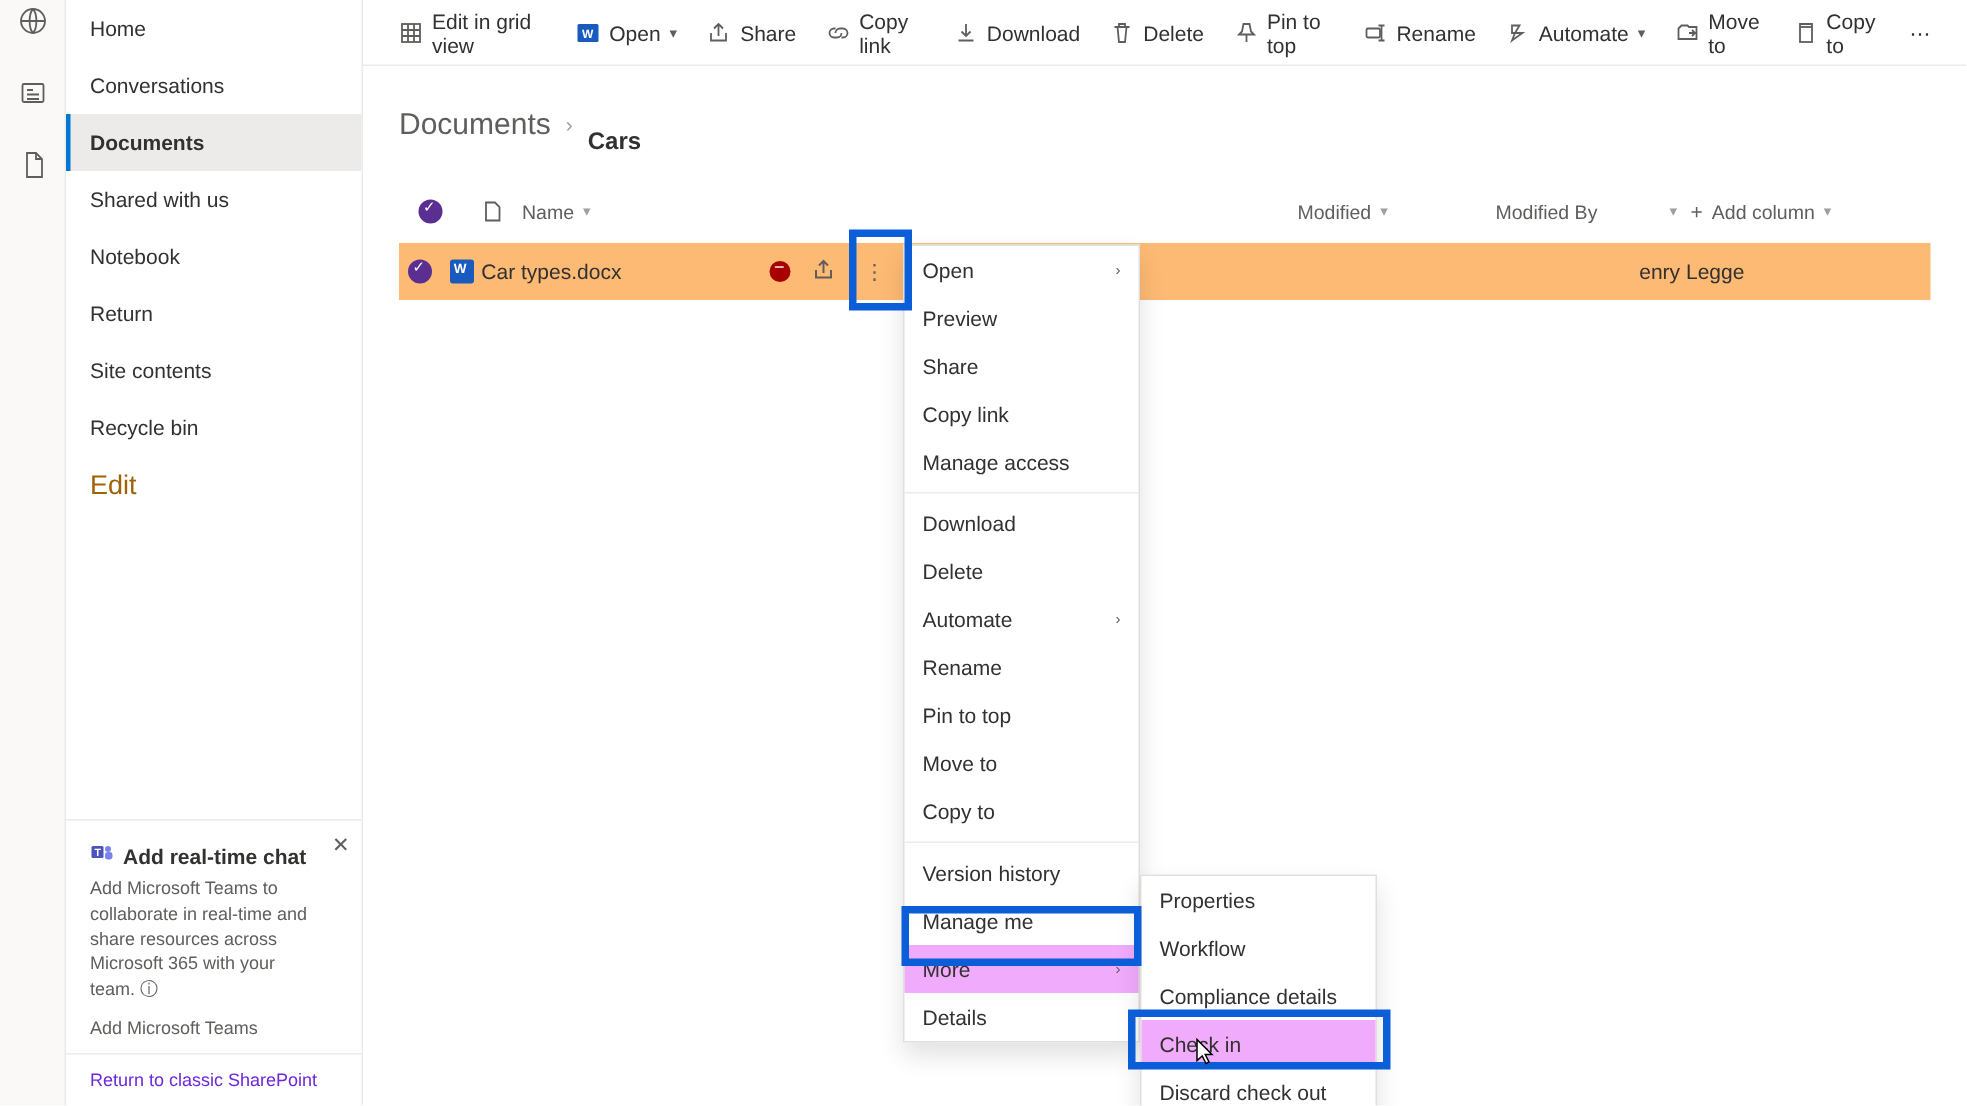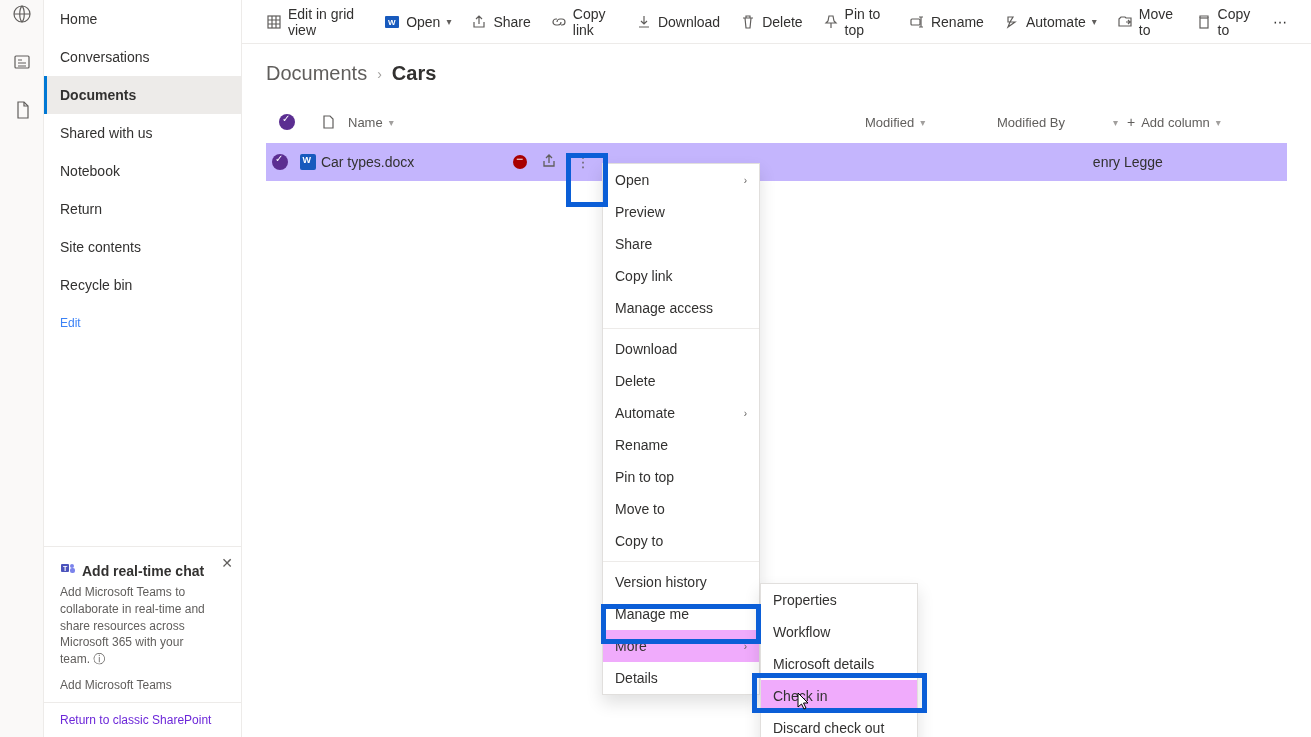--- a/index.html
+++ b/index.html
@@ -8,54 +8,54 @@
 
 
 .rail { width:44px; background:#faf9f8; border-right:1px solid #edebe9; display:flex; flex-direction:column; align-items:center; padding-top:4px; gap:28px; }
 .rail .rail-item { width:20px; height:20px; color:#605e5c; cursor:pointer; }
 
 
 .sidenav { width:198px; background:#fff; border-right:1px solid #edebe9; display:flex; flex-direction:column; position:relative; }
 .nav-list { flex:1; }
 .nav-item { padding:0 16px; height:38px; display:flex; align-items:center; color:#323130; cursor:pointer; }
 .nav-item.active { background:#edebe9; font-weight:600; border-left:3px solid #0078d4; padding-left:13px; }
-.nav-item.edit { color:#3b82f6; font-size:12px; }
+.nav-item.edit { color:#a16207; font-size:18px; }
 .promo { border-top:1px solid #edebe9; padding:14px 16px 10px; position:relative; }
 .promo-close { position:absolute; top:8px; right:8px; font-size:14px; color:#605e5c; cursor:pointer; }
 .promo-title { font-weight:600; display:flex; align-items:center; gap:6px; font-size:14px; }
 .promo-body { font-size:12px; color:#605e5c; line-height:1.4; margin-top:4px; }
 .promo-link { font-size:12px; color:#605e5c; margin-top:10px; display:inline-block; cursor:pointer; }
 .classic { font-size:12px; color:#6d28d9; padding:10px 16px; border-top:1px solid #edebe9; cursor:pointer; }
 
 
 .main { flex:1; display:flex; flex-direction:column; }
 .cmdbar { height:44px; border-bottom:1px solid #edebe9; display:flex; align-items:center; padding:0 24px; gap:20px; }
 .cmd { display:flex; align-items:center; gap:6px; color:#323130; font-size:14px; cursor:pointer; }
 .cmd .ic { width:16px; height:16px; color:#605e5c; display:inline-flex; align-items:center; justify-content:center;}
 .cmd .ic.word { color:#185abd; }
 .cmd .chev { font-size:10px; color:#605e5c; }
 
 .breadcrumb { padding:18px 24px 16px; display:flex; align-items:center; gap:10px; }
 .breadcrumb .crumb { font-size:20px; color:#605e5c; cursor:pointer; }
 .breadcrumb .sep { color:#a19f9d; }
-.breadcrumb .current { font-size:20px; font-weight:600; color:#323130; }
+.breadcrumb .current { font-size:16px; font-weight:600; color:#323130;margin-top:24px; }
 
 .grid { padding:0 24px; }
 .ghead { display:flex; align-items:center; height:42px; color:#605e5c; font-size:13px; }
 .cell { display:flex; align-items:center; gap:6px; }
 .c-sel   { width:42px; justify-content:center; }
 .c-ico   { width:40px; justify-content:center; }
 .c-name  { width:280px; }
 .c-mod   { width:132px; }
 .c-by    { width:130px;gap:48px; }
 .c-add   { width:160px; color:#605e5c; }
 .c-add .plus { font-size:14px; }
 .ghead .chev { font-size:10px; color:#a19f9d; }
 
-.grow { display:flex; align-items:center; height:38px; background:#c4b5fd; position:relative;justify-content:center; }
+.grow { display:flex; align-items:center; height:38px; background:#fdba74; position:relative;justify-content:center; }
 .grow .name { color:#323130; }
 .grow .row-actions { position:absolute; right:18px; display:flex; align-items:center; gap:14px; color:#605e5c; }
 .sel-circle { width:16px; height:16px; border-radius:50%; background:#5b2e91; display:inline-block; position:relative; }
 .sel-circle::after { content:"✓"; color:#fff; font-size:10px; position:absolute; left:3px; top:-1px; }
 .red-dot { width:14px; height:14px; border-radius:50%; background:#a80000; display:inline-block; position:relative; }
 .red-dot::after { content:"−"; color:#fff; font-size:12px; position:absolute; left:3px; top:-3px; }
 .docx-ic { width:16px; height:16px; background:#185abd; border-radius:2px; display:inline-block; position:relative; }
 .docx-ic.small::before { content:"W"; color:#fff; font-size:9px; position:absolute; left:3px; top:1px; font-weight:700;}
 .grow-name-area { display:flex; align-items:center; gap:8px; width:100%; }
 
@@ -384,21 +384,21 @@
 </div>
 
 <div class="ctx" style="left:760px; top:583px;">
   <div class="it">
       <span>Properties</span>
     </div>
   <div class="it">
       <span>Workflow</span>
     </div>
   <div class="it">
-      <span>Microsoft details</span>
+      <span>Compliance details</span>
     </div>
   <div class="it hi">
       <span>Check in</span>
     </div>
   <div class="it">
       <span>Discard check out</span>
     </div>
 </div>
 
 <div class="hl" style="left:566px; top:153px; width:42px; height:54px;"></div>

